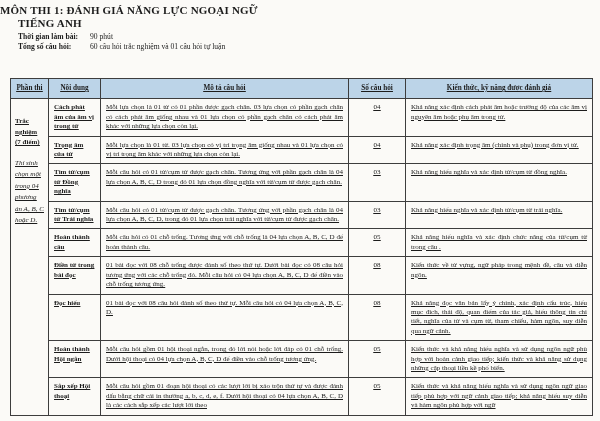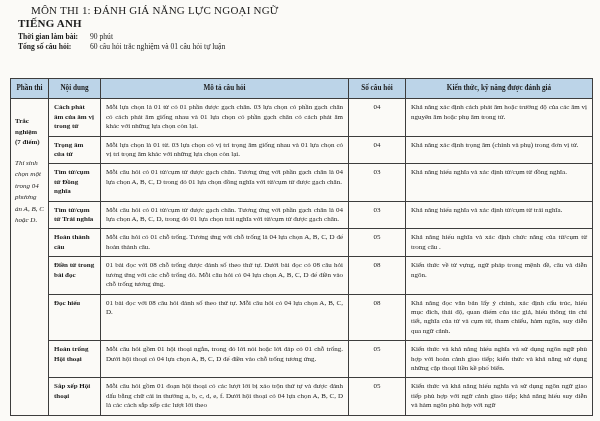--- a/index.html
+++ b/index.html
@@ -4,34 +4,34 @@
 <style>
   * { margin:0; padding:0; box-sizing:border-box; }
   html,body { width:600px; height:421px; overflow:hidden; }
   body {
     font-family:"Liberation Serif","DejaVu Serif",serif;
     background:#fbfaf7; color:#1c1c1c;
     position:relative;
   }
   .page { position:absolute; left:0; top:0; width:600px; height:421px; }
 
-  .doc-title  { position:absolute; left:31px; top:4px;  font-size:11px; font-weight:normal; letter-spacing:.2px; white-space:nowrap; }
+  .doc-title  { position:absolute; left:0; top:4px;  font-size:11px; font-weight:bold; letter-spacing:.2px; white-space:nowrap; }
   .doc-subtitle{ position:absolute; left:18px; top:17px; font-size:11px; font-weight:bold; letter-spacing:.2px; }
 
   .info-block { position:absolute; left:18px; top:32px; font-size:7.6px; line-height:10.2px; }
   .info-row   { display:grid; grid-template-columns:72px auto; }
   .info-label { font-weight:bold; }
   .info-value { }
 
   table.spec {
     position:absolute; left:10px; top:78px; width:582px;
     border-collapse:collapse; table-layout:fixed;
     font-size:7px; line-height:9.4px;
   }
-  table.spec, table.spec td, table.spec th { border:1px solid #3d3d3d; }
+  table.spec, table.spec td, table.spec th { border:1px solid #3d3d3d;text-decoration:underline; }
   table.spec { border-width:1.4px; }
   th {
     background:#bcd4e8; font-weight:bold; text-align:center;
     padding:5px 2px; font-size:7.2px;
   }
   td { vertical-align:top; padding:4px 5px; }
   td.c-section { padding:17px 4px; }
   td.c-content { font-weight:bold; }
   td.c-desc    { text-align:justify; }
   td.c-count   { text-align:center; }
@@ -125,21 +125,21 @@
         </tr>
 
         <tr>
           <td class="c-content">Đọc hiểu</td>
           <td class="c-desc">01 bài đọc với 08 câu hỏi đánh số theo thứ tự. Mỗi câu hỏi có 04 lựa chọn A, B, C, D.</td>
           <td class="c-count">08</td>
           <td class="c-skills">Khả năng đọc văn bản lấy ý chính, xác định cấu trúc, hiểu mục đích, thái độ, quan điểm của tác giả, hiểu thông tin chi tiết, nghĩa của từ và cụm từ, tham chiếu, hàm ngôn, suy diễn qua ngữ cảnh.</td>
         </tr>
 
         <tr>
-          <td class="c-content">Hoàn trống Hội thoại</td>
+          <td class="c-content">Hoàn thành Hội ngắn</td>
           <td class="c-desc">Mỗi câu hỏi gồm 01 hội thoại ngắn, trong đó lời nói hoặc lời đáp có 01 chỗ trống. Dưới hội thoại có 04 lựa chọn A, B, C, D để điền vào chỗ trống tương ứng.</td>
           <td class="c-count">05</td>
           <td class="c-skills">Kiến thức và khả năng hiểu nghĩa và sử dụng ngôn ngữ phù hợp với hoàn cảnh giao tiếp; kiến thức và khả năng sử dụng những cặp thoại liền kề phổ biến.</td>
         </tr>
 
         <tr>
           <td class="c-content">Sắp xếp Hội thoại</td>
           <td class="c-desc">Mỗi câu hỏi gồm 01 đoạn hội thoại có các lượt lời bị xáo trộn thứ tự và được đánh dấu bằng chữ cái in thường a, b, c, d, e, f. Dưới hội thoại có 04 lựa chọn A, B, C, D là các cách sắp xếp các lượt lời theo</td>
           <td class="c-count">05</td>
           <td class="c-skills">Kiến thức và khả năng hiểu nghĩa và sử dụng ngôn ngữ giao tiếp phù hợp với ngữ cảnh giao tiếp; khả năng hiểu suy diễn và hàm ngôn phù hợp với ngữ</td>

